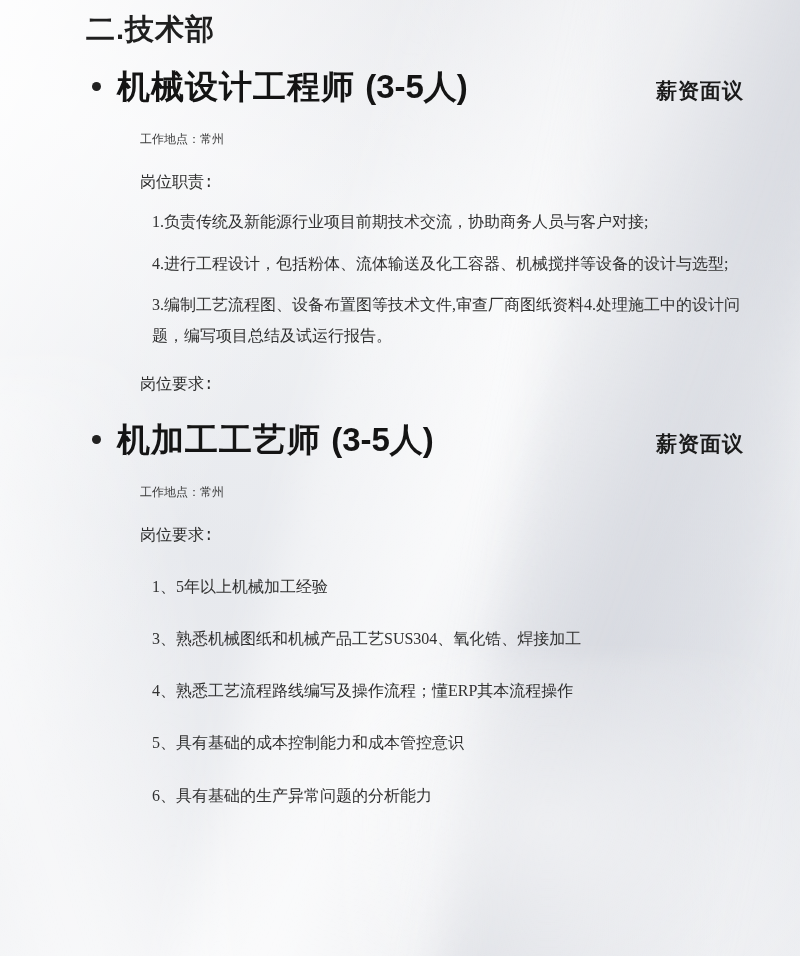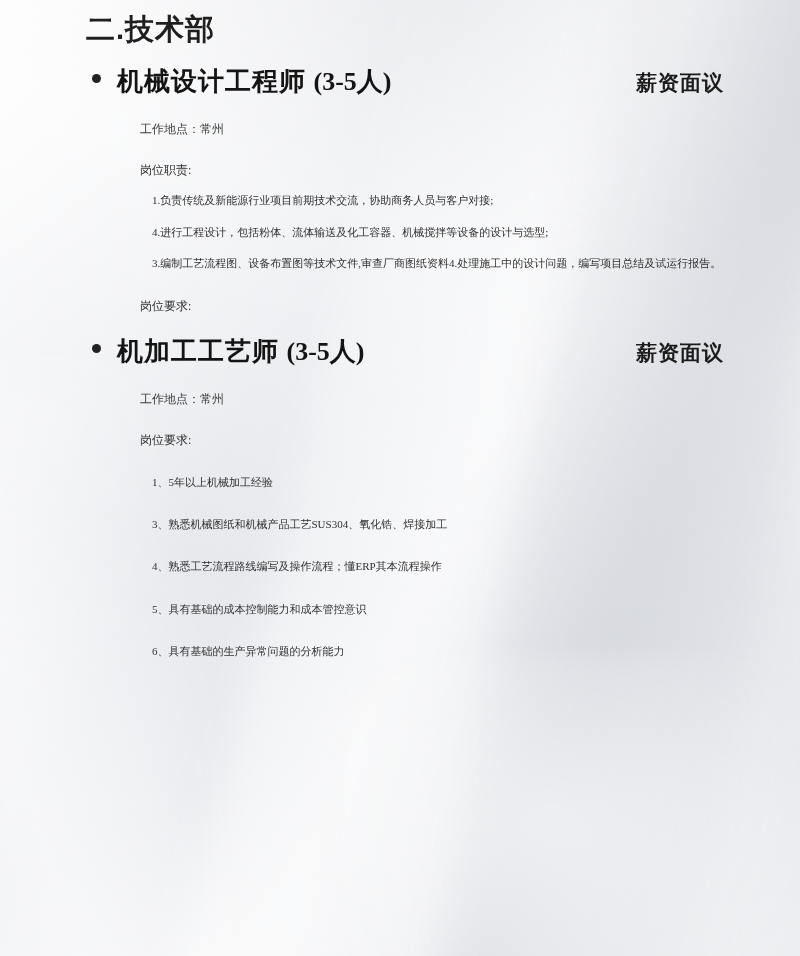--- a/index.html
+++ b/index.html
@@ -92,60 +92,61 @@
     height: 9px;
     border-radius: 50%;
     background: #222;
     display: inline-block;
     margin-right: 16px;
     position: relative;
     top: -7px;
     flex: 0 0 auto;
   }
   .job-title {
-    font-family: Liberation Serif, serif;
-    font-weight: bold;
-    font-size: 26px;
+    font-family: Liberation Sans, sans-serif;
+    font-weight: bold;
+    font-size: 33px;
     color: #141414;
     letter-spacing: 1px;
     line-height: 1.4;
   }
   .job-title .count {
     font-weight: bold;
     letter-spacing: 0;
   }
   .salary {
     font-family: "Liberation Sans", "DejaVu Sans", sans-serif;
     font-weight: bold;
     font-size: 21px;
     color: #1b1b1b;
     white-space: nowrap;
-    margin-right: 20px;
+    margin-right: 0;
     letter-spacing: 1px;
   }
 
   .meta {
     font-size: 12px;
     color: #3a3a3a;
     margin: 20px 0 0 66px;
     line-height: 1.6;
   }
   .sub-head {
-    font-size: 12px;
+    font-size: 16px;
     color: #2e2e2e;
     margin: 22px 0 0 66px;
     line-height: 1.6;
+    font-family: Liberation Mono, monospace;
   }
   .list {
     margin: 0;
     padding: 0;
     list-style: none;
   }
   .list li {
-    font-size: 11px;
+    font-size: 16px;
     color: #313131;
     line-height: 1.95;
     margin: 10px 0 0 78px;
     text-indent: 0;
     max-width: 640px;
   }
   .job-2 .list li { margin-top: 21px; }
   .spacer-sm { height: 6px; }
 </style>
 </head>

